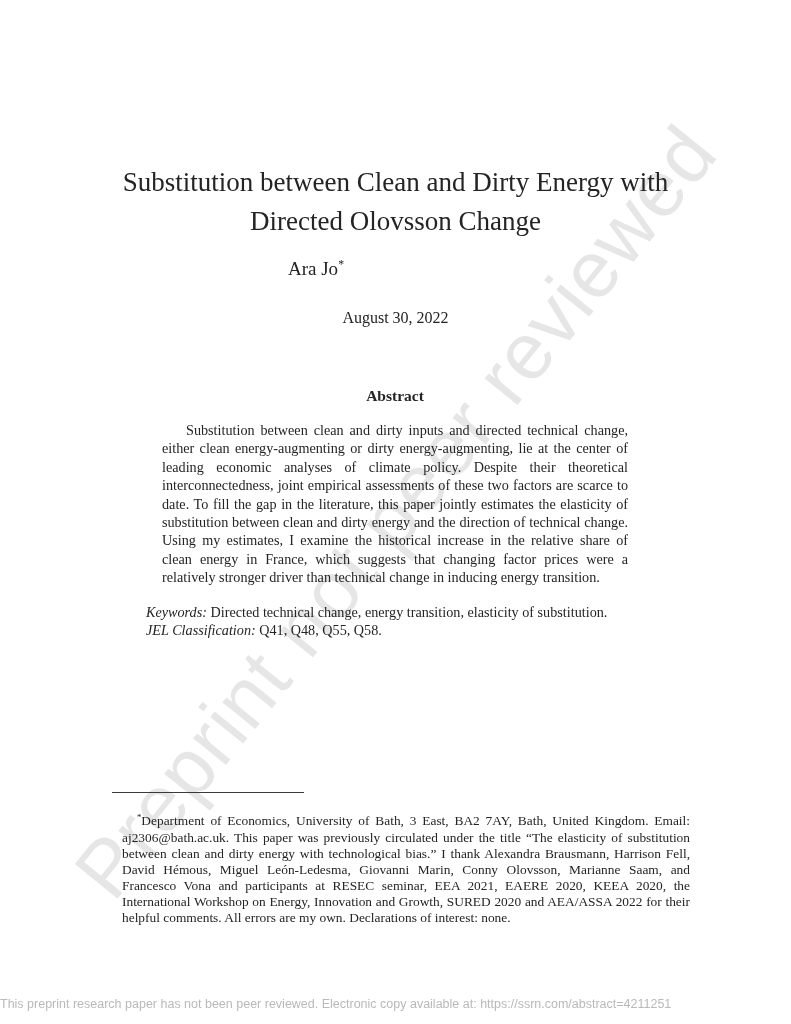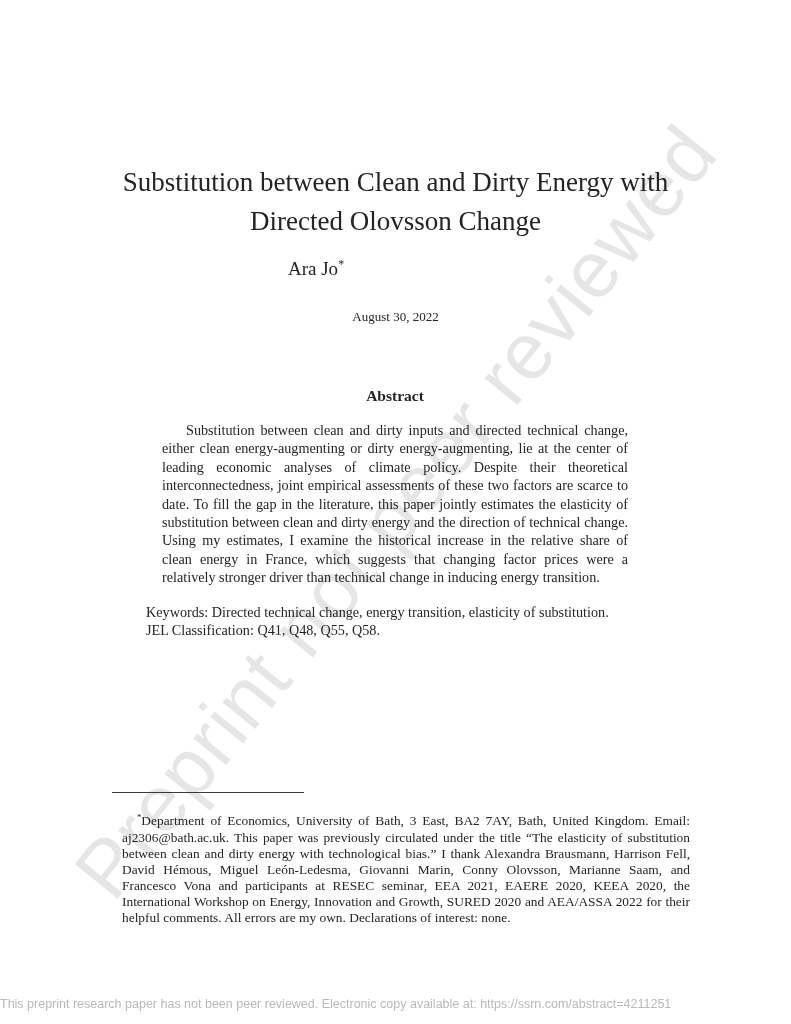--- a/index.html
+++ b/index.html
@@ -45,21 +45,21 @@
     text-align: center;
     font-size: 19px;
   }
   .author sup { font-size: 62%; vertical-align: super; }
   .date {
     position: absolute;
     top: 309px;
     left: 0;
     width: 791px;
     text-align: center;
-    font-size: 13px;
+    font-size: 16px;
   }
   .abstract-block {
     position: absolute;
     top: 387px;
     left: 146px;
     width: 498px;
   }
   .abs-head {
     text-align: center;
     font-weight: bold;
@@ -75,21 +75,21 @@
     hyphens: auto;
   }
   .kw {
     font-size: 14.2px;
     line-height: 18.4px;
     text-align: justify;
     margin: 11px 0 0 0;
     hyphens: auto;
   }
   .kw.jel { margin-top: 0; }
-  .it { }
+  .it { font-style: italic; }
   .footnote-rule {
     position: absolute;
     top: 792px;
     left: 112px;
     width: 192px;
     border-top: 1.2px solid #3a3a3a;
     height: 0;
   }
   .footnote {
     position: absolute;

